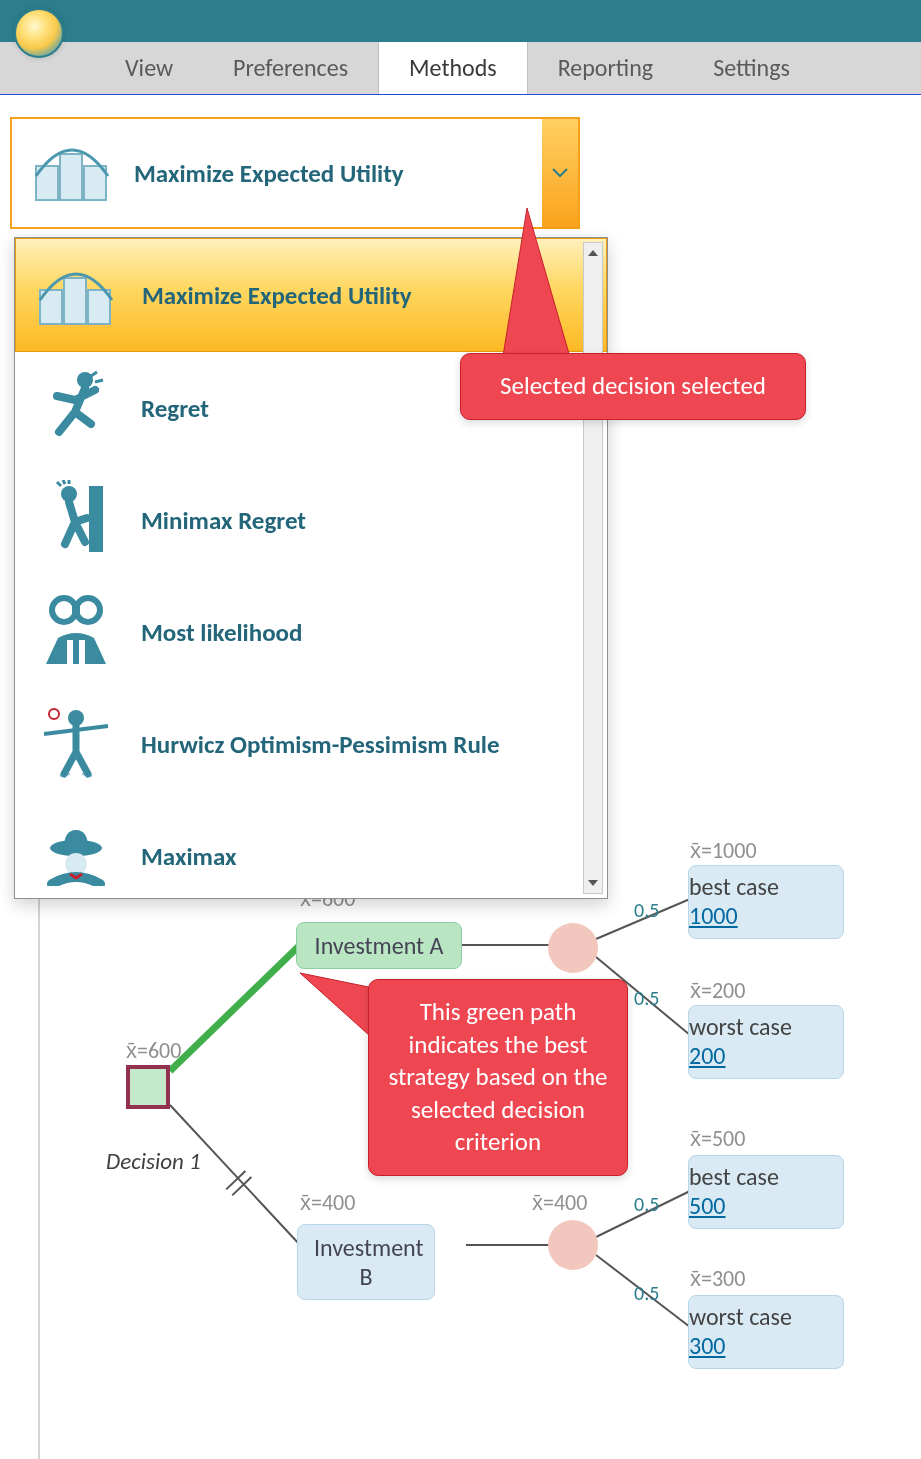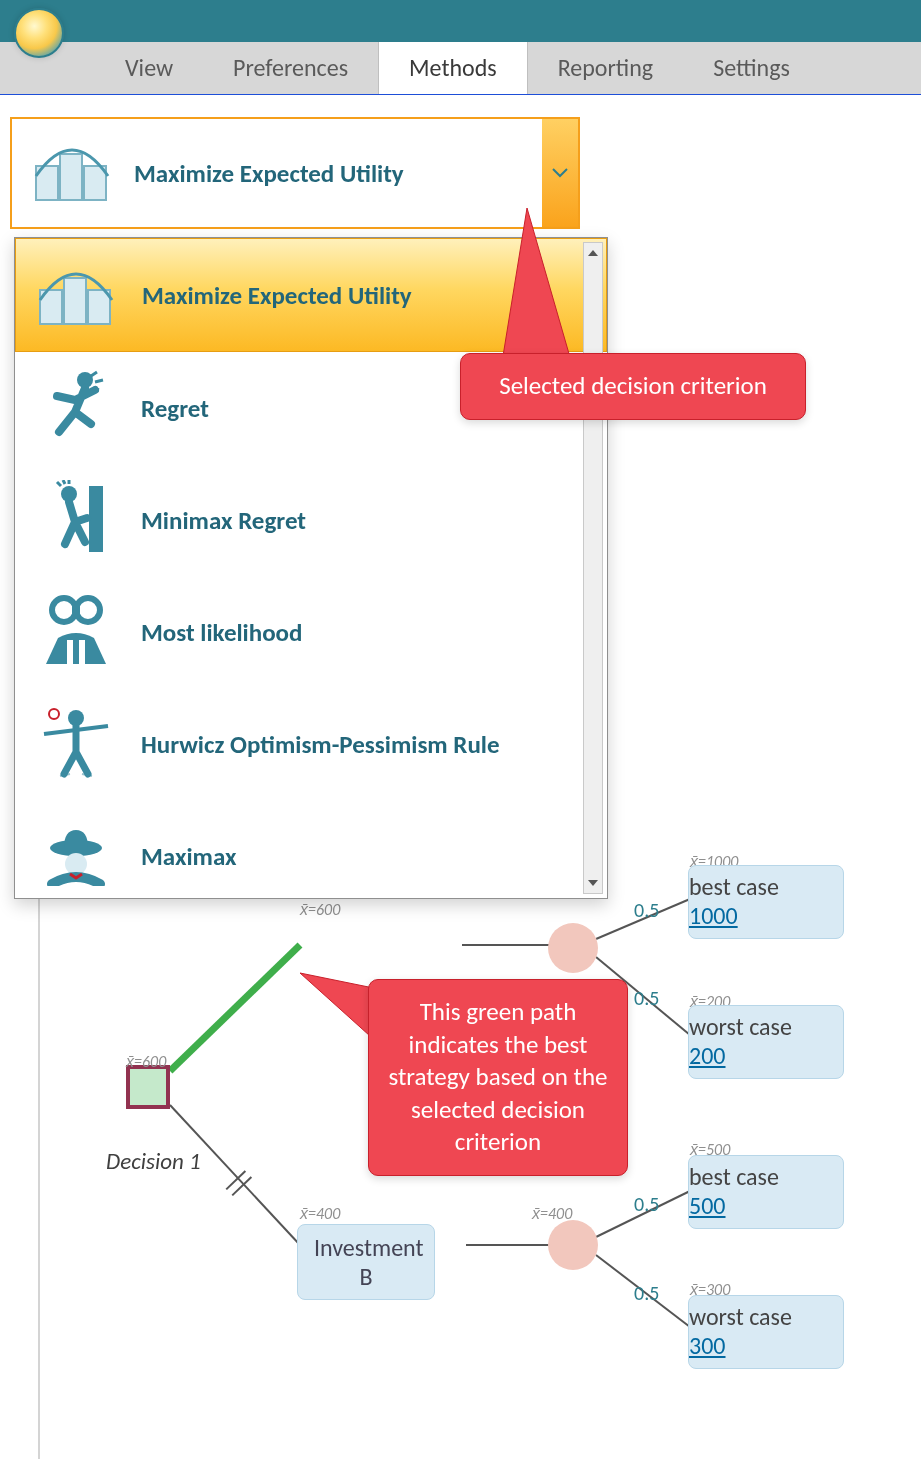--- a/index.html
+++ b/index.html
@@ -151,23 +151,21 @@
   .decision-label {
     position: absolute;
     left: 106px; top: 1052px;
     color: #404040;
     font-style: italic;
     font-size: 23px;
   }
   .expval-label {
     position: absolute;
     color: #8f8f8f;
-    font-style: italic;
-    font-size: 16px;
-    margin-top: 15px;
+    font-size: 22px;
   }
   .ev-dec   { left: 126px; top: 942px; }
   .ev-a     { left: 300px; top: 790px; }
   .ev-b     { left: 300px; top: 1094px; }
   .ev-chanceB { left: 532px; top: 1094px; }
   .ev-bestA { left: 690px; top: 742px; }
   .ev-worstA{ left: 690px; top: 882px; }
   .ev-bestB { left: 690px; top: 1030px; }
   .ev-worstB{ left: 690px; top: 1170px; }
   .chance-node {
@@ -374,20 +372,21 @@
   <svg style="position:absolute;left:0;top:0;z-index:25;" width="921" height="700">
     <path d="M 527 113 L 578 290 L 498 292 Z" fill="#ef4752" stroke="#c8202b" stroke-width="1"></path>
   </svg>
 
   <div class="decision-node"></div>
   <div class="decision-label">Decision 1</div>
   <div class="expval-label ev-dec">x̄=600</div>
 
   <div class="rejected-path-marks">| |</div>
 
+  <div class="node-box node-invA">Investment A</div>
   <div class="expval-label ev-a">x̄=600</div>
 
   <div class="node-box node-invB">Investment B</div>
   <div class="expval-label ev-b">x̄=400</div>
   <div class="expval-label ev-chanceB">x̄=400</div>
 
   <div class="chance-node chanceA"></div>
   <div class="chance-node chanceB"></div>
 
   <div class="expval-label ev-bestA">x̄=1000</div>
@@ -411,20 +410,20 @@
   </div>
   <div class="prob pB1">0.5</div>
 
   <div class="expval-label ev-worstB">x̄=300</div>
   <div class="leaf leafB2">
     <div>worst case</div>
     <div class="payoff">300</div>
   </div>
   <div class="prob pB2">0.5</div>
 
-  <div class="callout callout1">Selected decision criterion</div>
+  <div class="callout callout1">Selected decision selected</div>
 
   <svg style="position:absolute;left:0;top:0;z-index:25;" width="921" height="1364">
     <path d="M 300 878 L 398 898 L 380 950 Z" fill="#ef4752" stroke="#c8202b" stroke-width="1"></path>
   </svg>
   <div class="callout callout2">This green path indicates the best strategy based on the selected decision criterion</div>
 
 </div>
 
 </body></html>

